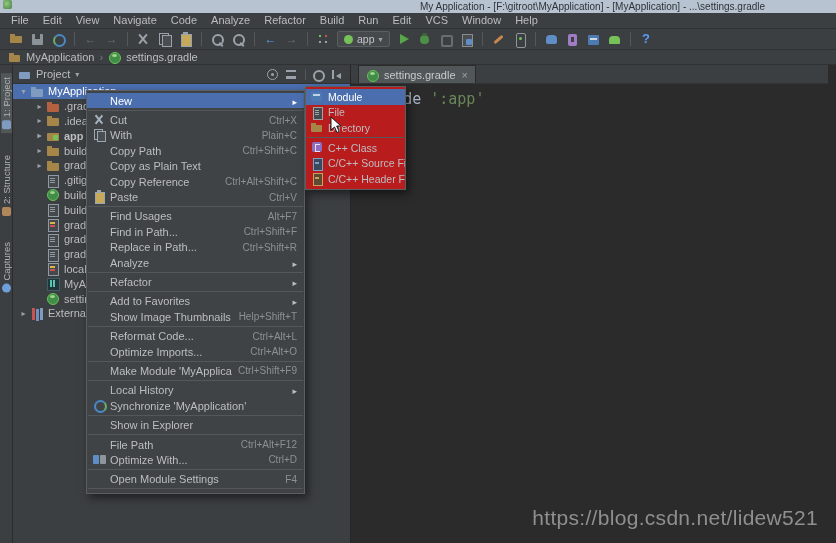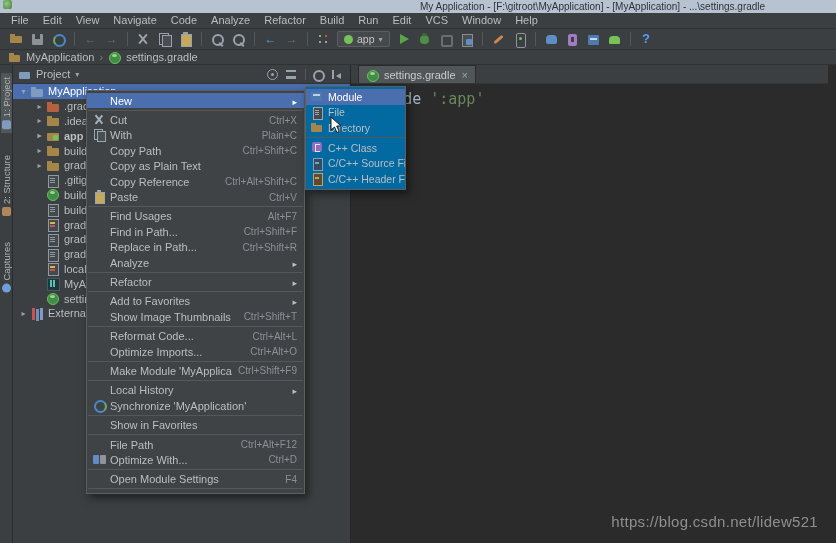--- a/index.html
+++ b/index.html
@@ -143,21 +143,21 @@
   
   .editor{flex:1;height:100%;background:#2b2b2b;position:relative;}
   .tabbar{height:19px;background:#3c3f41;border-bottom:1px solid #323537;display:flex;align-items:flex-end;padding-left:7px;}
   .tab{height:18px;background:#515658;border:1px solid #2b2b2b;border-bottom:none;
     display:flex;align-items:center;gap:5px;padding:0 7px;font-size:11px;color:#c8cacb;}
   .tab .close:after{content:"×";color:#9aa3ab;font-size:11px;margin-left:1px;}
   .code{padding:6px 0 0 7px;font-family:"DejaVu Sans Mono","Liberation Mono",monospace;font-size:15px;line-height:18px;white-space:pre;}
   .code .plain{color:#a9b7c6;}
   .code .str{color:#6a8759;}
 
-  .watermark{position:absolute;right:10px;bottom:13px;font-size:15px;color:#8f8f8f;letter-spacing:.3px;}
+  .watermark{position:absolute;right:10px;bottom:13px;font-size:21px;color:#8f8f8f;letter-spacing:.3px;}
 
   
   .cmenu{position:absolute;left:86px;top:90px;width:219px;background:#3f4345;
     border:1px solid #5c5f61;box-shadow:3px 4px 8px rgba(0,0,0,.5);z-index:10;padding:2px 0;}
   .mrow{height:15.4px;display:flex;align-items:center;padding:0 7px 0 4px;font-size:11px;color:#bcbec2;}
   .mrow.hl{background:#4b6eaf;color:#ffffff;}
   .mlabel{flex:1;white-space:nowrap;overflow:hidden;}
   .msc{color:#8c9095;font-size:10px;margin-left:6px;white-space:nowrap;}
   .marrow{width:8px;text-align:right;}
   .marrow:after{content:"▸";font-size:9px;color:#bcbec2;}
@@ -171,21 +171,21 @@
   .mi-copy:after{left:6px;top:3px;width:7px;height:9px;border:1px solid #9aa7b0;background:#4a4e50;}
   .mi-paste:before{left:4px;top:2px;width:8px;height:10px;border:1px solid #9aa7b0;background:#c7a95c;}
   .mi-paste:after{left:6px;top:0;width:4px;height:3px;background:#9aa7b0;}
   .mi-sync:before{left:3px;top:1px;width:9px;height:9px;border:2px solid #4a88c7;border-radius:50%;border-right-color:#6aab73;}
   .mi-compare:before{left:2px;top:2px;width:6px;height:9px;background:#5f8ec7;border-radius:1px;}
   .mi-compare:after{left:9px;top:2px;width:6px;height:9px;background:#8f959a;border-radius:1px;}
   .mi-gist:before{left:3px;top:1px;width:10px;height:10px;border:1.5px solid #9aa7b0;border-radius:50%;}
   .mi-gist:after{left:7px;top:5px;width:3px;height:4px;background:#9aa7b0;}
 
   
-  .smenu{position:absolute;left:305px;top:86px;width:101px;background:#0369a1;
+  .smenu{position:absolute;left:305px;top:86px;width:101px;background:#b91c1c;
     border:1px solid #5c5f61;box-shadow:3px 4px 8px rgba(0,0,0,.5);z-index:11;padding:2px 0;}
   .srow{height:15.6px;display:flex;align-items:center;padding:0 4px;font-size:10.5px;color:#bcbec2;white-space:nowrap;overflow:hidden;}
   .srow.hl{background:#4b6eaf;color:#fff;}
   .si{width:15px;height:13px;position:relative;flex:none;margin-right:3px;}
   .si:before,.si:after{content:"";position:absolute;}
   .si-module:before{left:1px;top:2px;width:11px;height:9px;background:#4d7ab0;border-radius:1px;}
   .si-module:after{left:3px;top:4px;width:7px;height:2px;background:#bcd2e8;}
   .si-file:before{left:3px;top:1px;width:8px;height:11px;background:#46494b;border:1px solid #9aa7b0;}
   .si-file:after{left:5px;top:4px;width:4px;height:1px;background:#9aa7b0;box-shadow:0 2px 0 #9aa7b0,0 4px 0 #9aa7b0;}
   .si-dir:before{left:1px;top:4px;width:11px;height:7px;background:#a58648;border-radius:1px;}
@@ -459,21 +459,21 @@
     </div>
     <div class="msep"></div>
     <div class="mrow">
       <span class="mi"></span>
       <span class="mlabel">Add to Favorites</span>
       <span class="marrow"></span>
     </div>
     <div class="mrow">
       <span class="mi"></span>
       <span class="mlabel">Show Image Thumbnails</span>
-      <span class="msc">Ctrl+Shift+T</span>
+      <span class="msc">Help+Shift+T</span>
     </div>
     <div class="msep"></div>
     <div class="mrow">
       <span class="mi"></span>
       <span class="mlabel">Reformat Code...</span>
       <span class="msc">Ctrl+Alt+L</span>
     </div>
     <div class="mrow">
       <span class="mi"></span>
       <span class="mlabel">Optimize Imports...</span>
@@ -491,21 +491,21 @@
       <span class="mlabel">Local History</span>
       <span class="marrow"></span>
     </div>
     <div class="mrow">
       <span class="mi mi-sync"></span>
       <span class="mlabel">Synchronize 'MyApplication'</span>
     </div>
     <div class="msep"></div>
     <div class="mrow">
       <span class="mi"></span>
-      <span class="mlabel">Show in Favorites</span>
+      <span class="mlabel">Show in Explorer</span>
     </div>
     <div class="msep"></div>
     <div class="mrow">
       <span class="mi"></span>
       <span class="mlabel">File Path</span>
       <span class="msc">Ctrl+Alt+F12</span>
     </div>
     <div class="mrow">
       <span class="mi mi-compare"></span>
       <span class="mlabel">Optimize With...</span>

